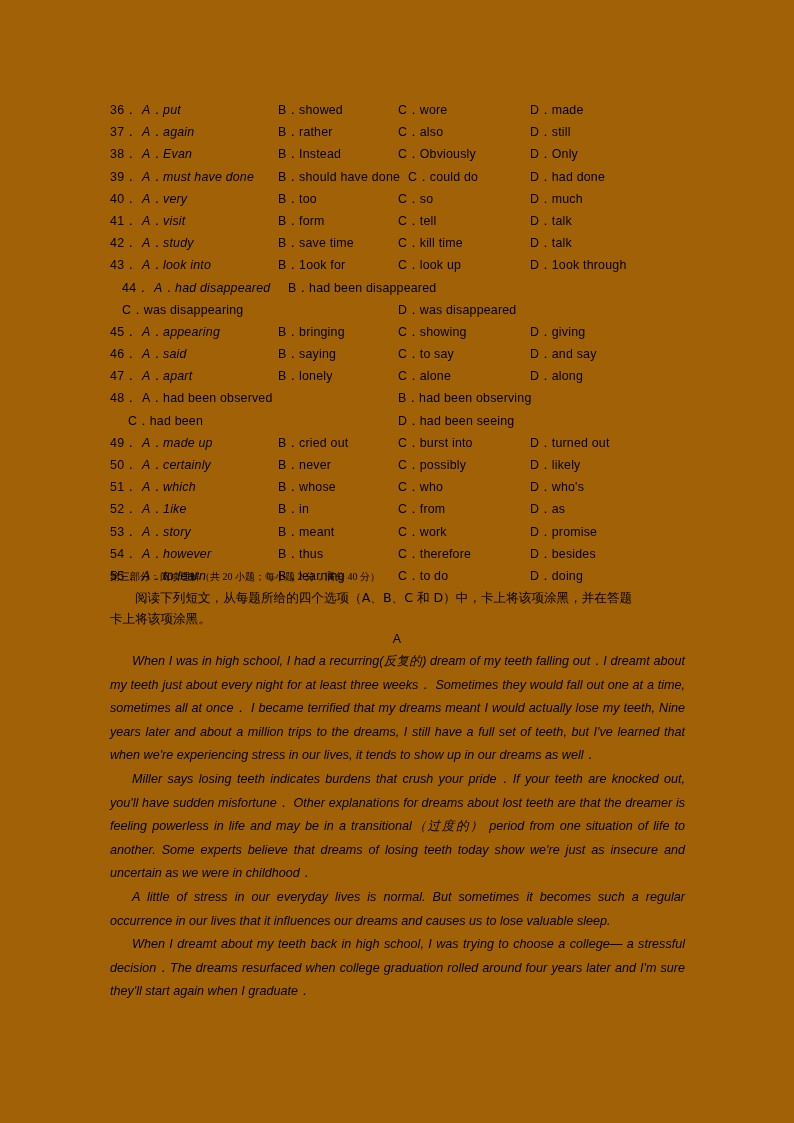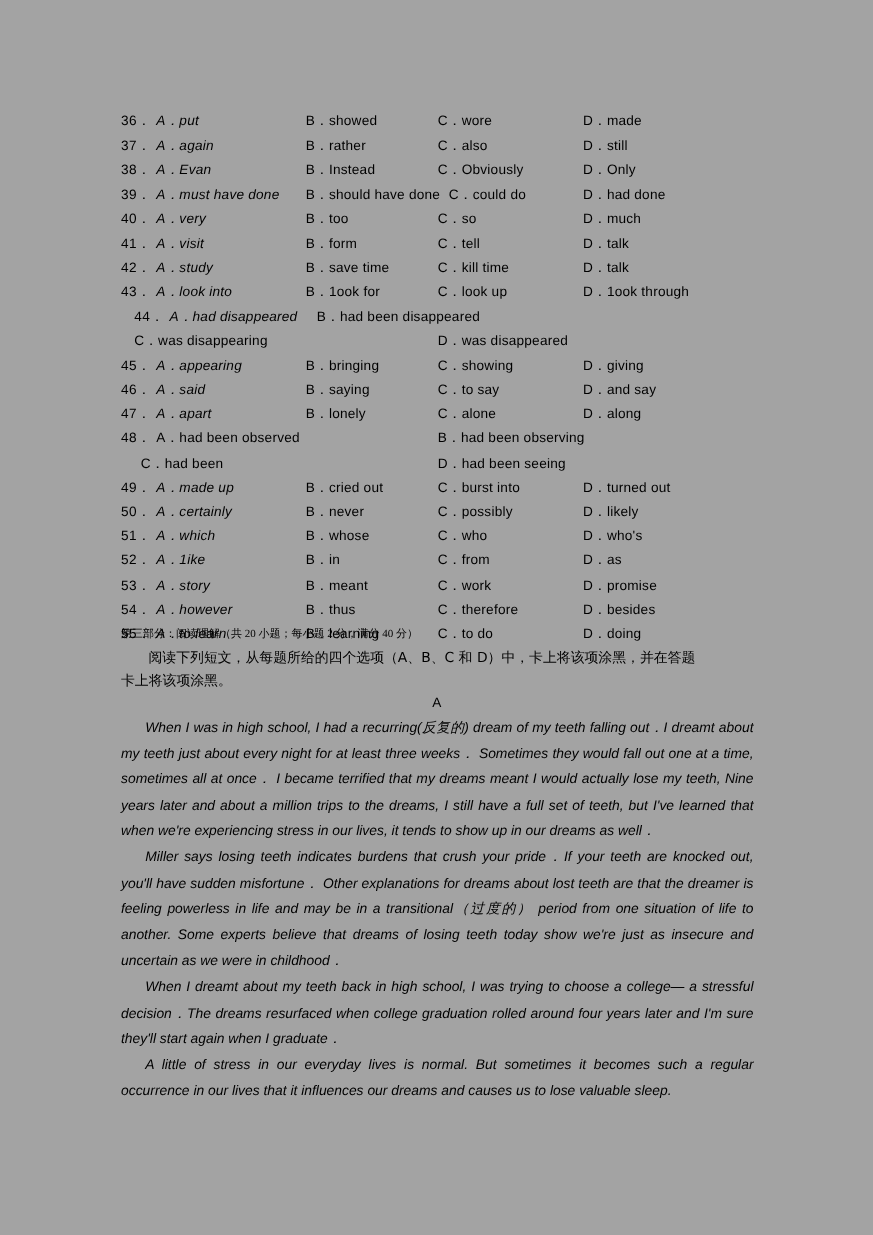--- a/index.html
+++ b/index.html
@@ -15,21 +15,21 @@
     color: #000000;
     overflow: hidden;
   }
 
   #page {
     position: absolute;
     left: 0;
     top: 0;
     width: 794px;
     height: 1123px;
-    background: #a3a3a3;
+    background: #a16207;
   }
 
   
   #mc-block {
     position: absolute;
     left: 110px;
     top: 99px;
     width: 580px;
   }
 
@@ -283,17 +283,17 @@
   <div id="cn-instructions">
     <div class="indent2">阅读下列短文，从每题所给的四个选项（A、B、C 和 D）中，卡上将该项涂黑，并在答题</div>
     <div>卡上将该项涂黑。</div>
   </div>
 
   <div id="passage-label">A</div>
 
   <div id="passage">
       <p>When I was in high school, I had a recurring(反复的) dream of my teeth falling out．I dreamt about my teeth just about every night for at least three weeks． Sometimes they would fall out one at a time, sometimes all at once． I became terrified that my dreams meant I would actually lose my teeth, Nine years later and about a million trips to the dreams, I still have a full set of teeth, but I've learned that when we're experiencing stress in our lives, it tends to show up in our dreams as well．</p>
       <p>Miller says losing teeth indicates burdens that crush your pride．If your teeth are knocked out, you'll have sudden misfortune． Other explanations for dreams about lost teeth are that the dreamer is feeling powerless in life and may be in a transitional（过度的） period from one situation of life to another. Some experts believe that dreams of losing teeth today show we're just as insecure and uncertain as we were in childhood．</p>
+      <p>A little of stress in our everyday lives is normal. But sometimes it becomes such a regular occurrence in our lives that it influences our dreams and causes us to lose valuable sleep.</p>
       <p>When I dreamt about my teeth back in high school, I was trying to choose a college— a stressful decision．The dreams resurfaced when college graduation rolled around four years later and I'm sure they'll start again when I graduate．</p>
-      <p>A little of stress in our everyday lives is normal. But sometimes it becomes such a regular occurrence in our lives that it influences our dreams and causes us to lose valuable sleep.</p>
     </div>
 
 </div>
 
 </body></html>

